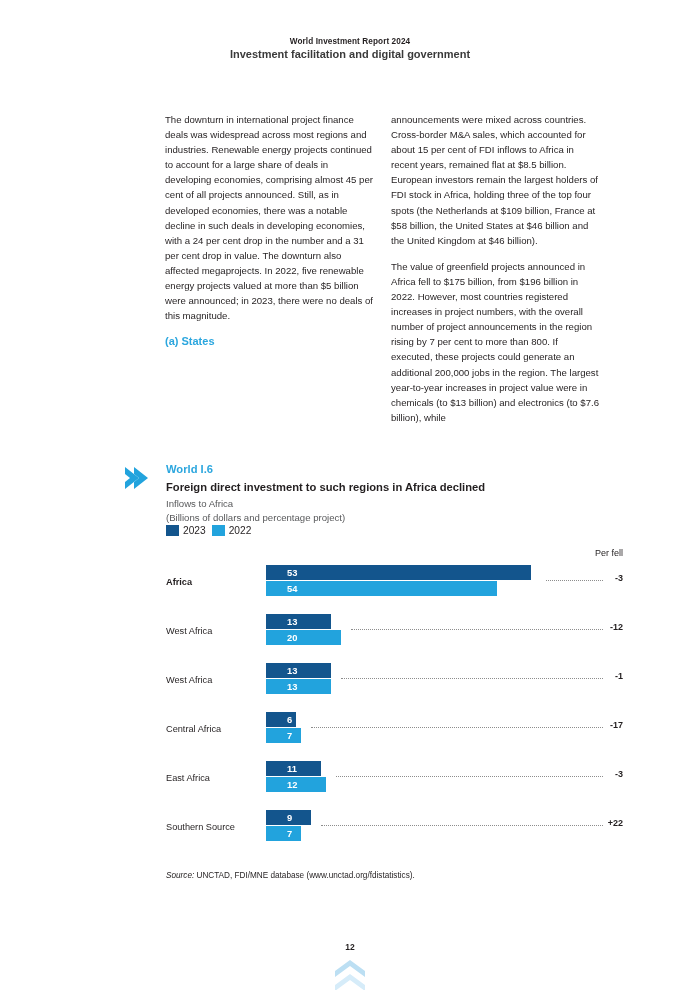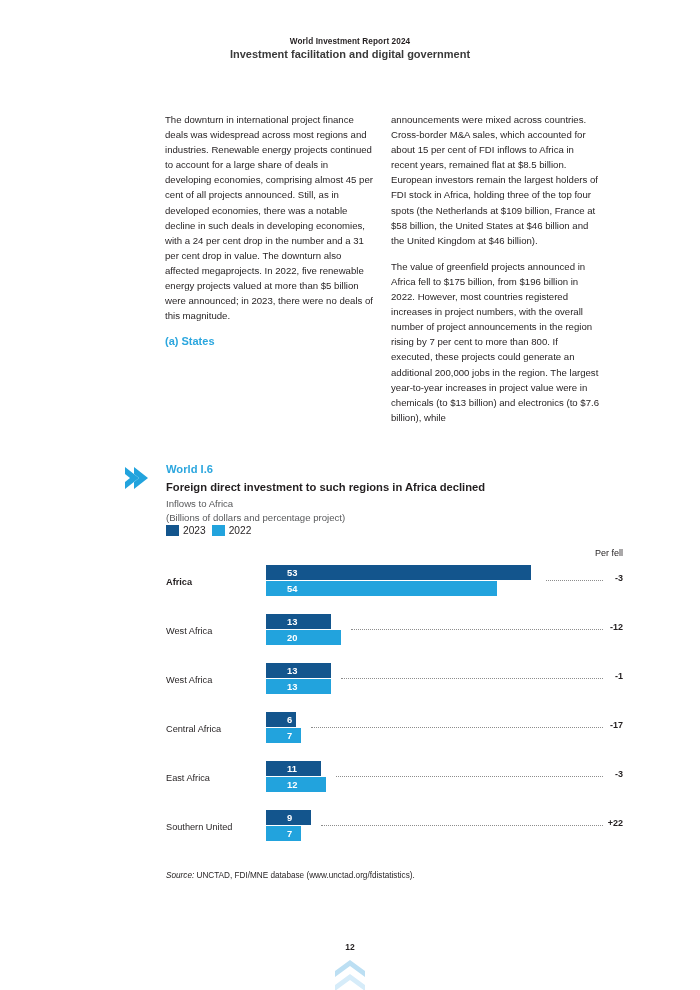--- a/index.html
+++ b/index.html
@@ -333,21 +333,21 @@
               <span class="bar-val">11</span>
             </div>
             <div class="bar bar-2022" style="width: 60px;">
               <span class="bar-val">12</span>
             </div>
           </div>
           <div class="dots" style="left: 170px; width: 267px;"></div>
           <div class="pct">-3</div>
         </div>
         <div class="row">
-          <div class="row-label">Southern United</div>
+          <div class="row-label">Southern Source</div>
           <div class="bars">
             <div class="bar bar-2023" style="width: 45px;">
               <span class="bar-val">9</span>
             </div>
             <div class="bar bar-2022" style="width: 35px;">
               <span class="bar-val">7</span>
             </div>
           </div>
           <div class="dots" style="left: 155px; width: 282px;"></div>
           <div class="pct">+22</div>

